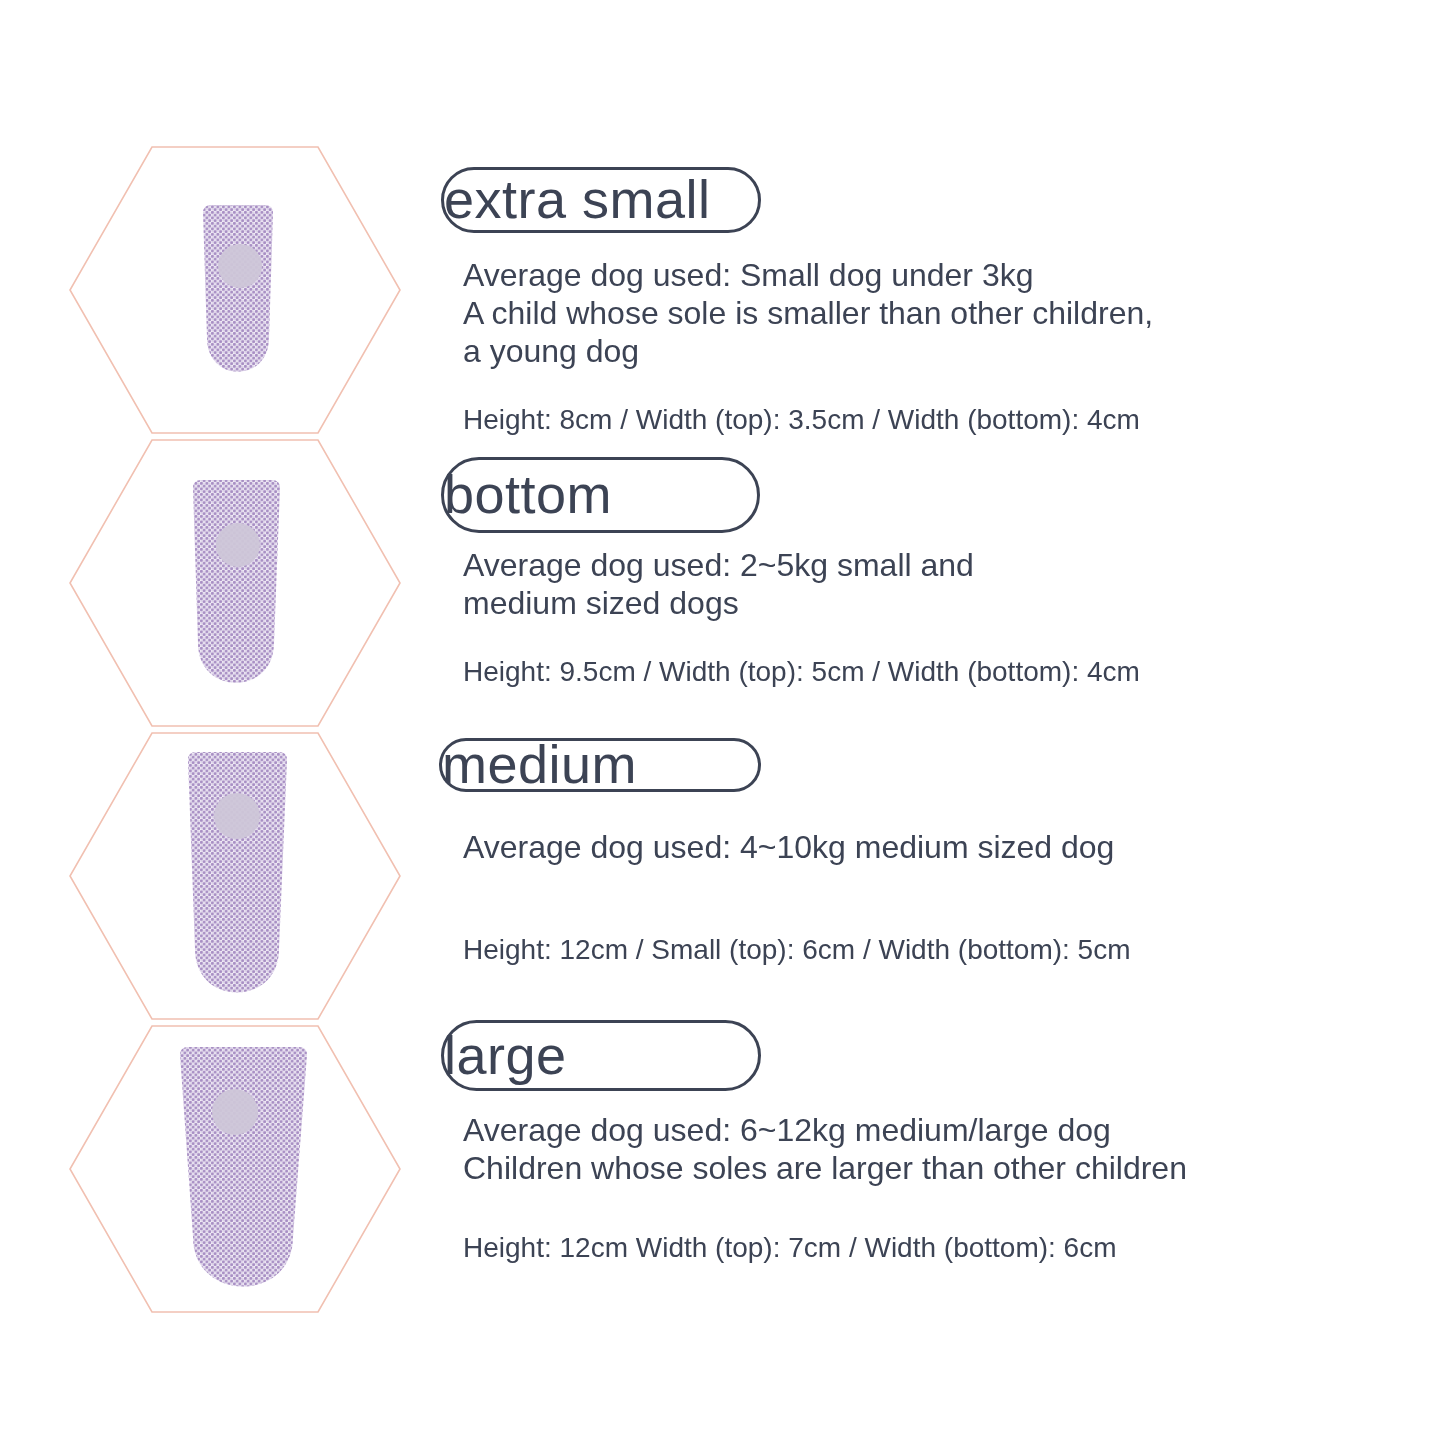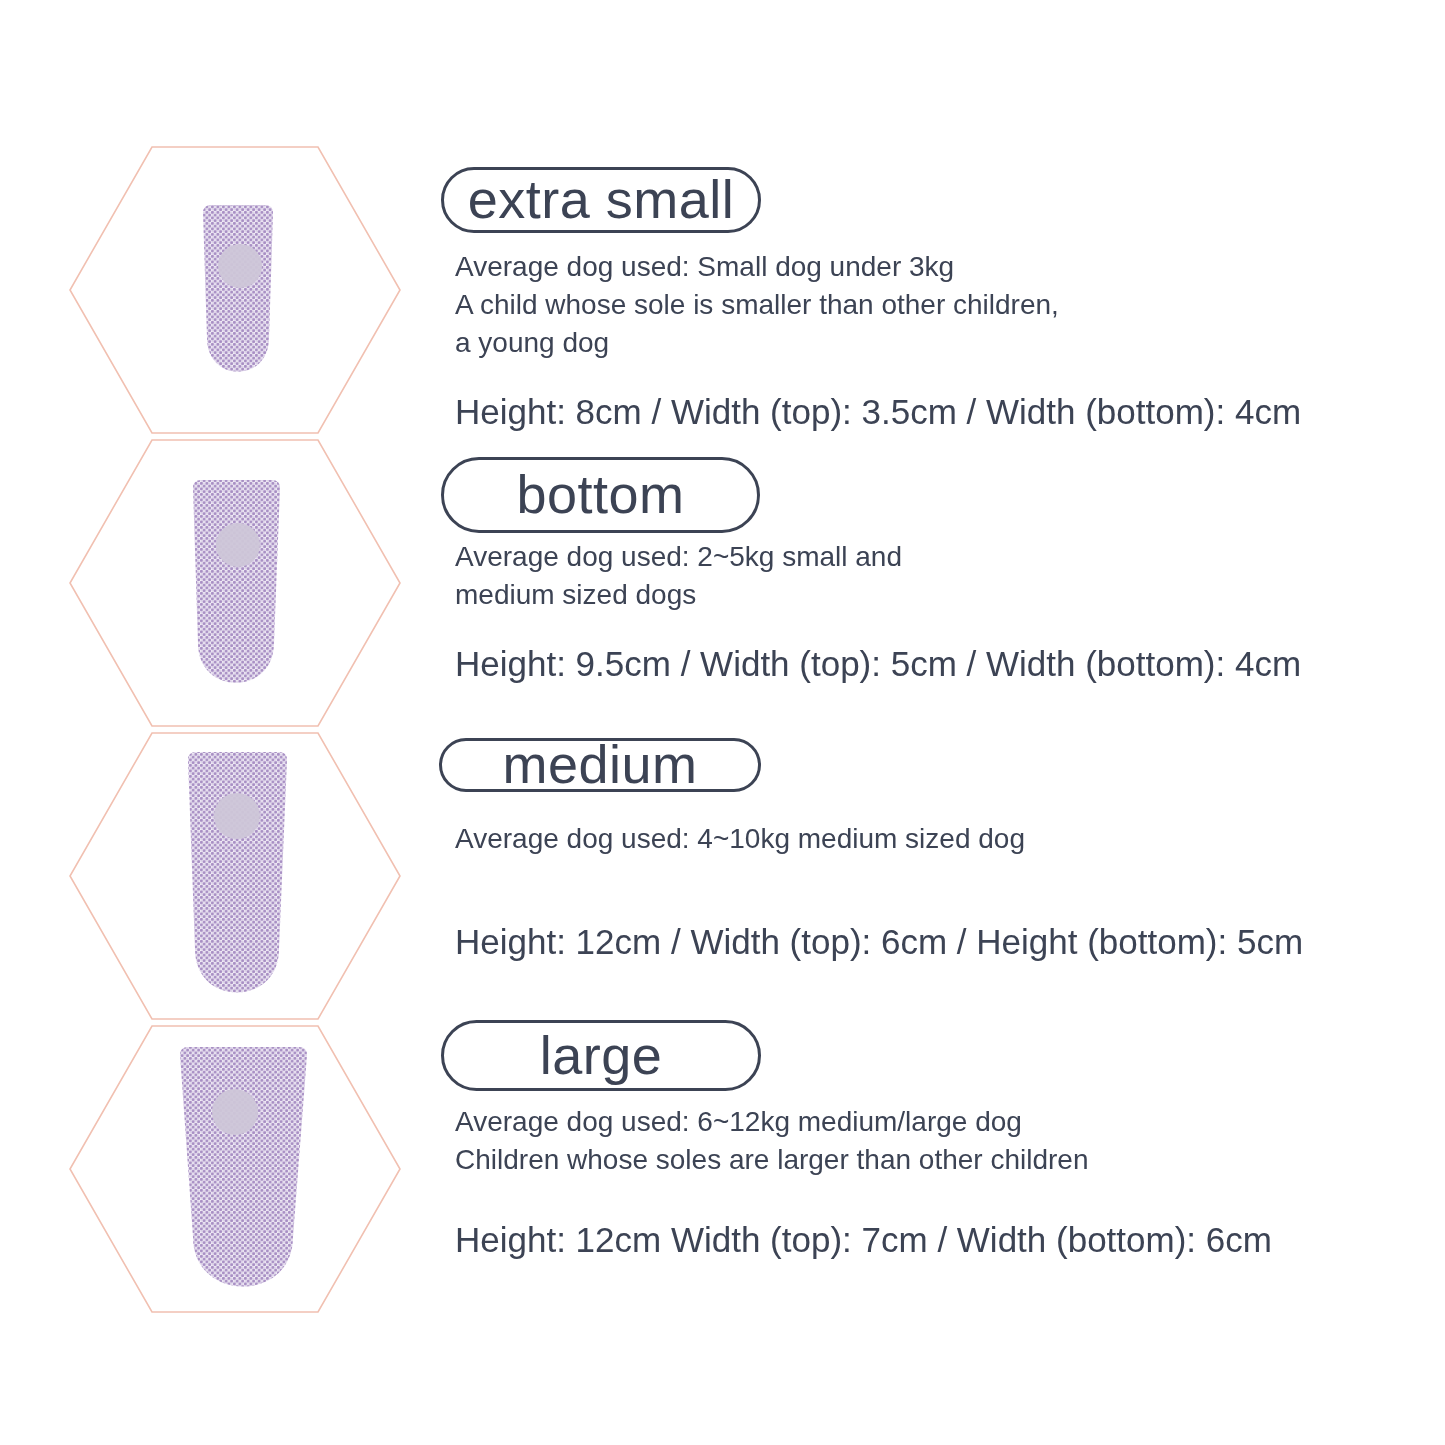--- a/index.html
+++ b/index.html
@@ -13,42 +13,42 @@
   }
   .hex{position:absolute;}
   .hex-outline{fill:none;stroke:var(--hex-border,#f1c0b1);stroke-width:1.6;}
   .sock-shape{fill:url(#mesh);}
   .pad{fill:var(--patch,#cdc6d8);opacity:.95;}
   .pill{
     position:absolute;
     box-sizing:border-box;
     border:3px solid var(--text,#3c4354);
     border-radius:45px;
-    display:flex;align-items:center;justify-content:center;
+    display:flex;align-items:center;
     background:#fff;
   }
   .pill span{
     font-size:54px;
     letter-spacing:.5px;
     line-height:1;
     color:var(--text,#3c4354);
     transform:translateY(-1px);
   }
   .desc{
     position:absolute;
-    margin:0;
-    font-size:28px;
+    margin:8px;
+    font-size:32px;
     line-height:38px;
     white-space:pre-line;
     color:var(--text,#3c4354);
   }
   .dims{
     position:absolute;
-    margin:0;
-    font-size:35px;
+    margin:8px;
+    font-size:28px;
     line-height:40px;
     white-space:nowrap;
     color:var(--text,#3c4354);
   }
 </style>
 </head>
 <body>
 
 <div class="canvas">
 
@@ -102,21 +102,21 @@
     <p class="desc" style="left:455px;top:538px;width:950px">Average dog used: 2~5kg small and
 medium sized dogs</p>
     <p class="dims" style="left:455px;top:644px">Height: 9.5cm / Width (top): 5cm / Width (bottom): 4cm</p>
   </section>
 
   <section>
     <div class="pill" style="left:439px;top:738px;width:322px;height:54px">
       <span>medium</span>
     </div>
     <p class="desc" style="left:455px;top:820px;width:950px">Average dog used: 4~10kg medium sized dog</p>
-    <p class="dims" style="left:455px;top:922px">Height: 12cm / Width (top): 6cm / Height (bottom): 5cm</p>
+    <p class="dims" style="left:455px;top:922px">Height: 12cm / Small (top): 6cm / Width (bottom): 5cm</p>
   </section>
 
   <section>
     <div class="pill" style="left:441px;top:1020px;width:320px;height:71px">
       <span>large</span>
     </div>
     <p class="desc" style="left:455px;top:1103px;width:950px">Average dog used: 6~12kg medium/large dog
 Children whose soles are larger than other children</p>
     <p class="dims" style="left:455px;top:1220px">Height: 12cm Width (top): 7cm / Width (bottom): 6cm</p>
   </section>

